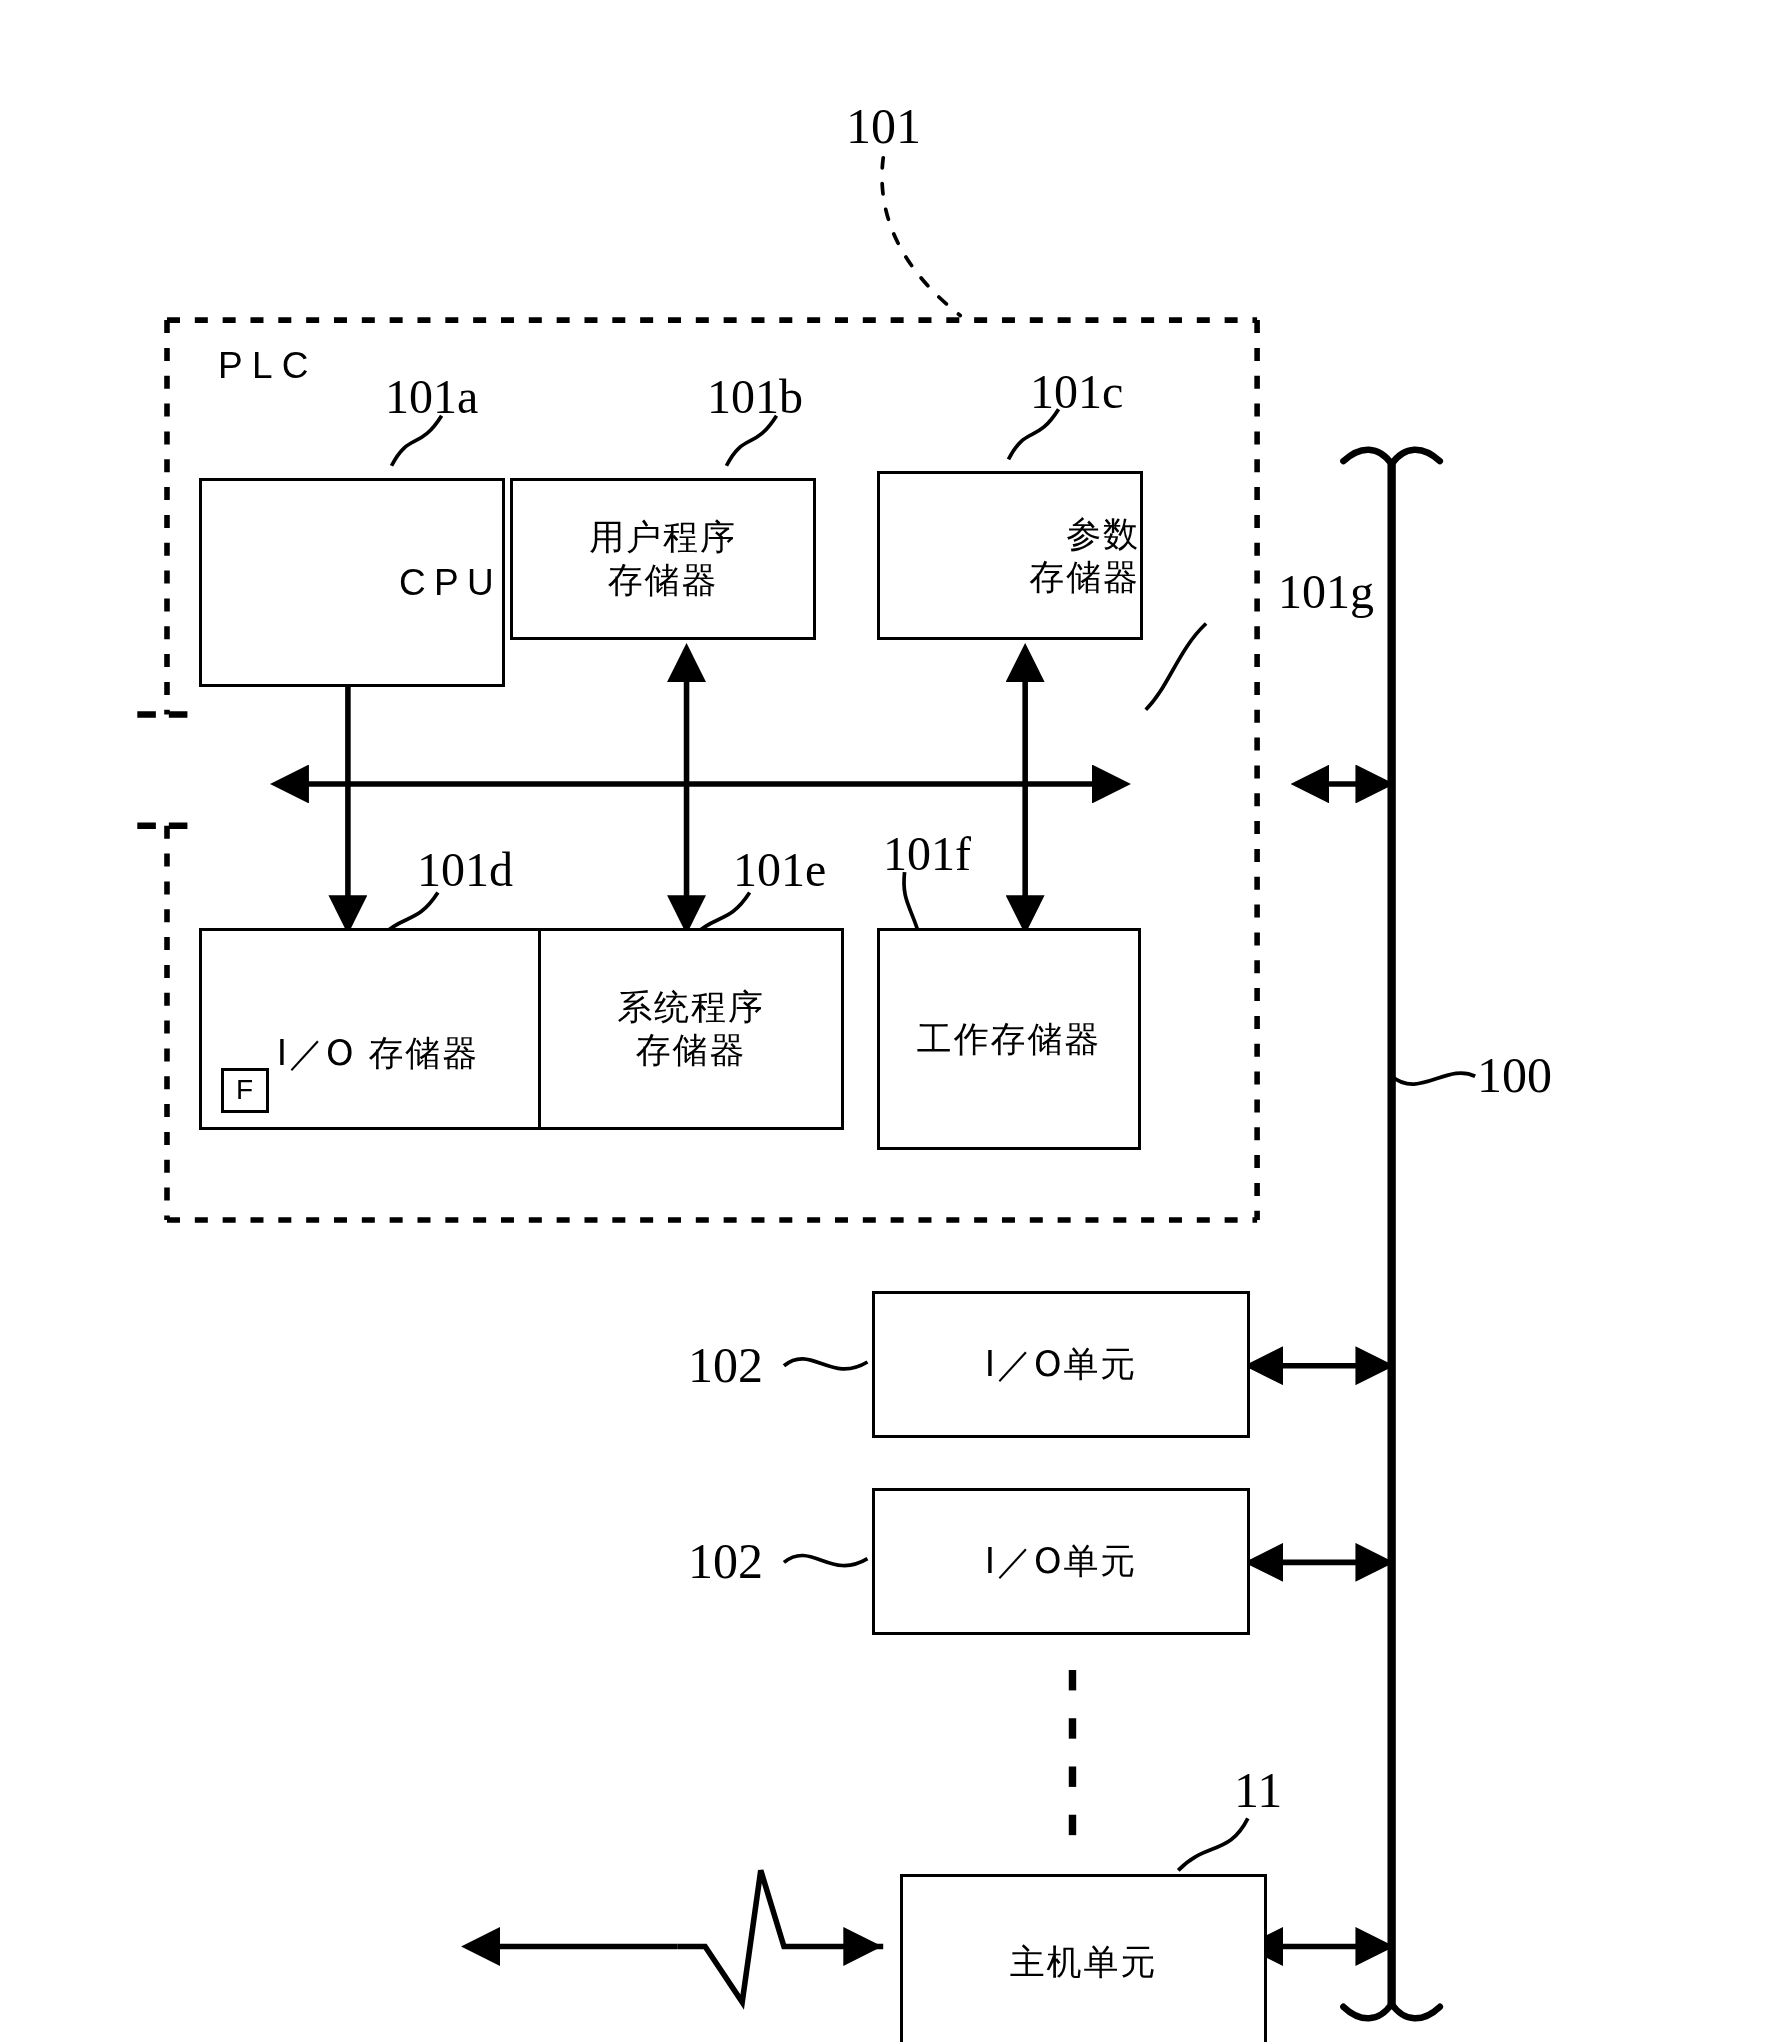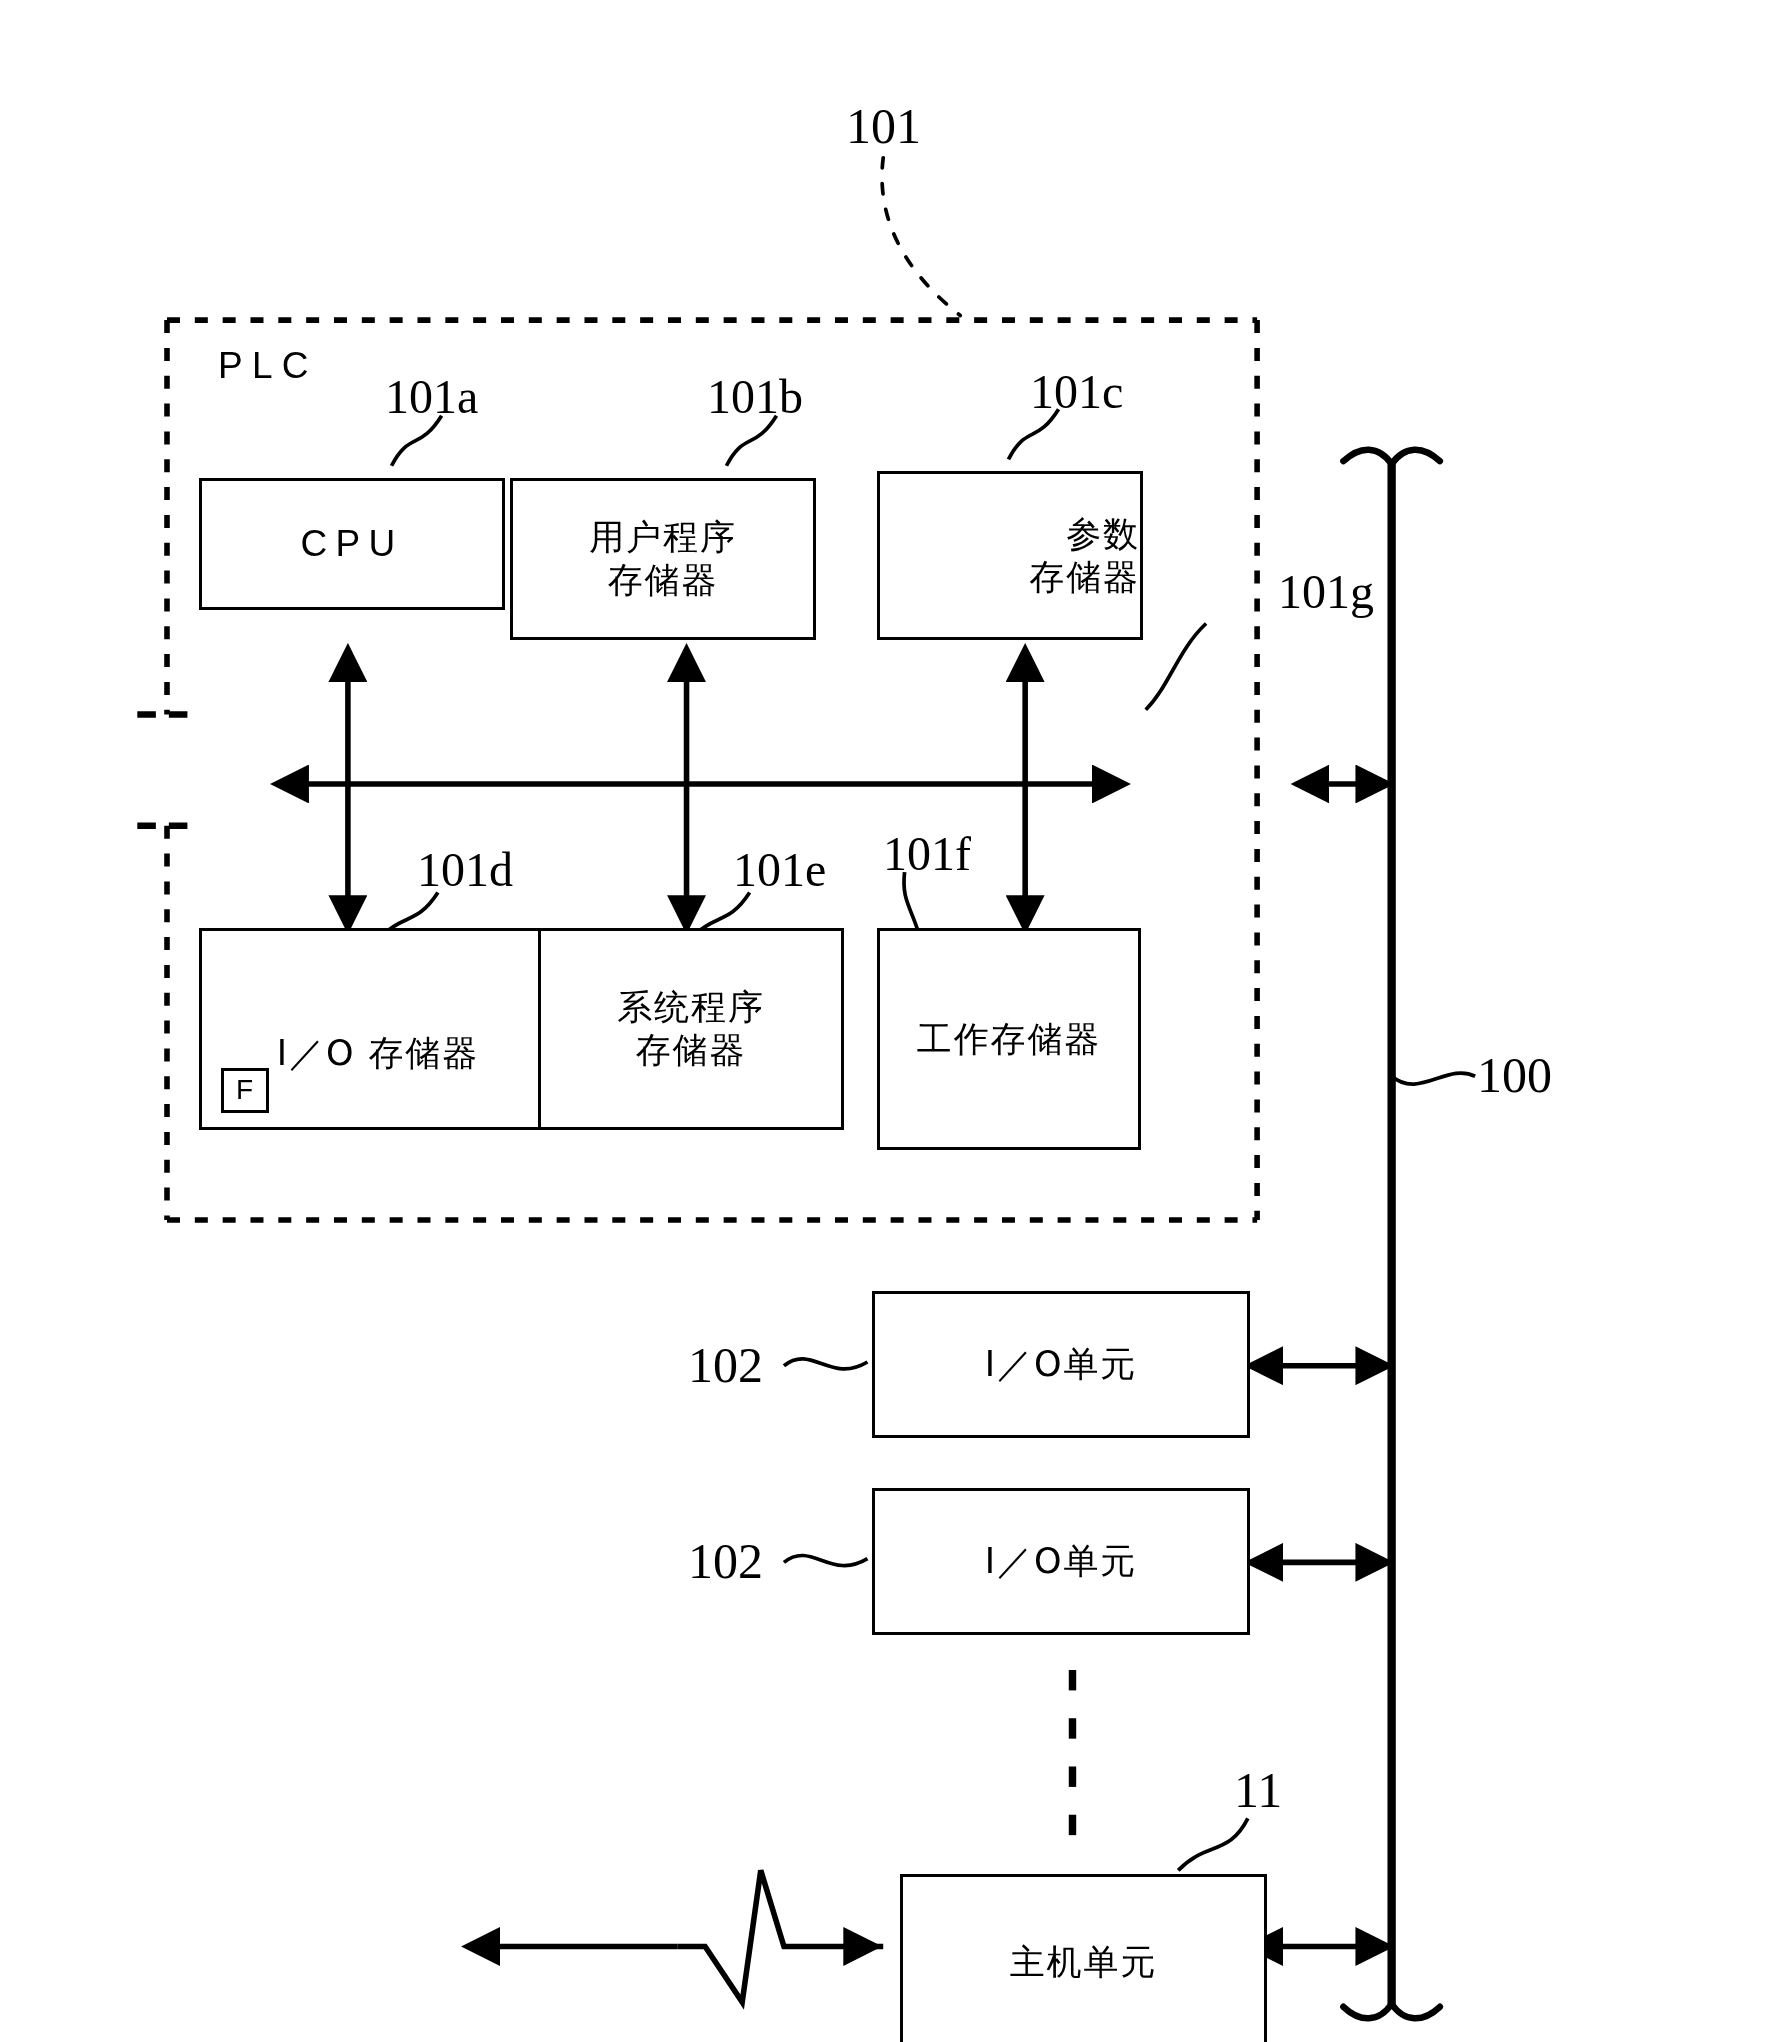--- a/index.html
+++ b/index.html
@@ -136,21 +136,21 @@
       <rect x="1152" y="1956" width="8" height="22"></rect>
     </g>
 
     <g>
       <line x1="504" y1="2098" x2="730" y2="2098" stroke="#000" stroke-width="6" marker-start="url(#ah)"></line>
       <path d="M730,2098 L760,2098 L800,2158 L820,2016 L845,2098 L952,2098" fill="none" stroke="#000" stroke-width="6" stroke-linejoin="miter"></path>
       <line x1="920" y1="2098" x2="944" y2="2098" stroke="#000" stroke-width="6" marker-end="url(#ah)"></line>
     </g>
   </svg>
 
-  <div class="node" style="left:199px; top:478px; width:306px; height:132px;">
+  <div class="node" style="left:199px; top:478px; width:306px; height:209px;align-items:flex-end;">
     <span class="ln latin-wide">CPU</span>
   </div>
 
   <div class="node" style="left:510px; top:478px; width:306px; height:162px;">
     <span class="ln cjk">用户程序</span>
     <span class="ln cjk">存储器</span>
   </div>
 
   <div class="node" style="left:877px; top:471px; width:266px; height:169px;align-items:flex-end;">
     <span class="ln cjk">参数</span>

